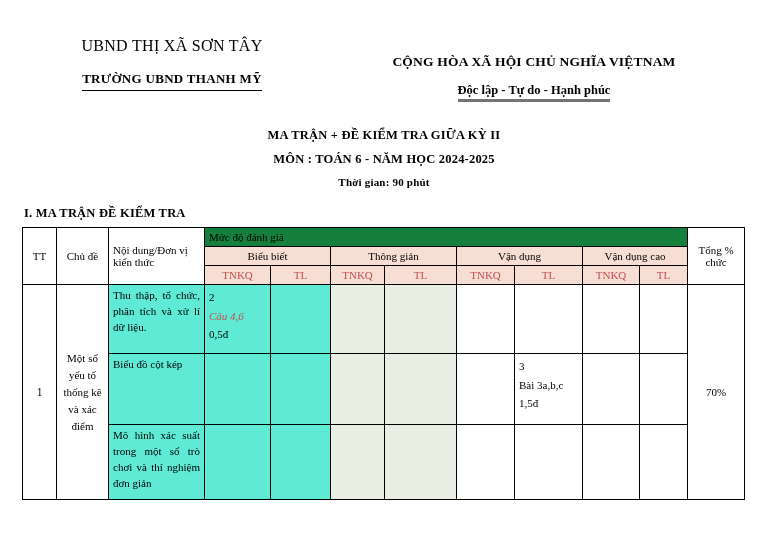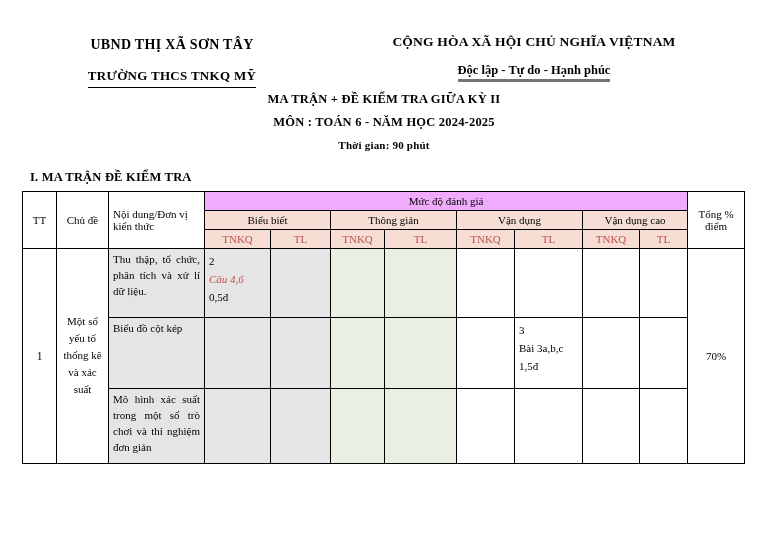--- a/index.html
+++ b/index.html
@@ -34,72 +34,74 @@
     width: 300px;
     text-align: center;
     padding-top: 8px;
   }
   .header-right {
     flex: 1;
     text-align: center;
     padding-top: 8px;
   }
   .h-line1 {
-    font-size: 14px;
-    font-weight: bold;
+    font-size: 16px;
+    font-weight: normal;
     letter-spacing: .3px;
     line-height: 1.5;
   }
   .h-line2 {
     font-size: 13px;
     font-weight: bold;
     letter-spacing: .3px;
     line-height: 1.5;
     margin-top: 11px;
     display: inline-block;
     position: relative;
   }
   .underline-1 {
     border-bottom: 1px solid #000;
     padding-bottom: 1px;
   }
   .h-right1 {
     font-size: 13.5px;
     font-weight: bold;
     letter-spacing: .2px;
+    margin-top: 20px;
   }
   .h-right2 {
     font-size: 12.5px;
     font-weight: bold;
     margin-top: 13px;
     display: inline-block;
     border-bottom: 3px solid #737373;
     padding-bottom: 1px;
   }
 
   
   .title-block {
     text-align: center;
+    margin-top: 22px;
   }
   .t-line {
     font-size: 12.5px;
     font-weight: bold;
     line-height: 1.9;
     letter-spacing: .2px;
   }
   .t-line.small {
     font-size: 11px;
   }
 
   
   .section-heading {
     font-size: 12.5px;
     font-weight: bold;
     margin-top: 14px;
-    margin-left: 8px;
+    margin-left: 2px;
     letter-spacing: .2px;
   }
 
   
   table.matrix {
     border-collapse: collapse;
     width: 722px;
     margin-top: 6px;
     table-layout: fixed;
   }
@@ -109,22 +111,22 @@
     padding: 3px 4px;
     font-size: 11px;
     font-weight: normal;
   }
   .c-center {
     text-align: center;
     vertical-align: middle !important;
   }
   .bold { font-weight: bold; }
   .hdr-main {
-    background: #f0abfc;
-    text-align: center;
+    background: #15803d;
+    text-align: left;
     vertical-align: middle !important;
     font-weight: bold;
     font-size: 11.5px;
   }
   .hdr-sub {
     background: #f7ded4;
     text-align: center;
     vertical-align: middle !important;
     font-weight: bold;
     font-size: 11.5px;
@@ -136,21 +138,21 @@
     font-weight: bold;
     font-size: 11px;
     color: #c0504d;
   }
   .hdr-plain {
     text-align: center;
     vertical-align: middle !important;
     font-weight: bold;
     font-size: 11.5px;
   }
-  .cell-pink { background: #e5e5e5; }
+  .cell-pink { background: #5eead4; }
   .cell-green { background: #e9f0e3; }
   .cell-white { background: #ffffff; }
   .topic-cell {
     text-align: center;
     vertical-align: middle !important;
     font-size: 11px;
     line-height: 1.55;
   }
   .content-cell {
     font-size: 10.5px;
@@ -167,21 +169,21 @@
   }
 </style>
 </head>
 <body>
 
 <div class="page">
 
   <div class="header">
     <div class="header-left">
       <div class="h-line1">UBND THỊ XÃ SƠN TÂY</div>
-      <div class="h-line2 underline-1">TRƯỜNG THCS TNKQ MỸ</div>
+      <div class="h-line2 underline-1">TRƯỜNG UBND THANH MỸ</div>
     </div>
     <div class="header-right">
       <div class="h-right1">CỘNG HÒA XÃ HỘI CHỦ NGHĨA VIỆTNAM</div>
       <div class="h-right2">Độc lập - Tự do - Hạnh phúc</div>
     </div>
   </div>
 
   <div class="title-block">
     <div class="t-line">MA TRẬN + ĐỀ KIỂM TRA GIỮA KỲ II</div>
     <div class="t-line">MÔN : TOÁN 6 -  NĂM HỌC 2024-2025</div>
@@ -204,21 +206,21 @@
       <col style="width:57px">
       <col style="width:48px">
       <col style="width:57px">
     </colgroup>
     <thead>
       <tr>
         <td class="hdr-plain" rowspan="3">TT</td>
         <td class="hdr-plain" rowspan="3">Chủ đề</td>
         <td class="hdr-plain" rowspan="3" style="text-align:left">Nội dung/Đơn vị kiến thức</td>
         <td class="hdr-main" colspan="8">Mức độ đánh giá</td>
-        <td class="hdr-plain" rowspan="3">Tổng % điểm</td>
+        <td class="hdr-plain" rowspan="3">Tổng % chức</td>
       </tr>
       <tr>
         <td class="hdr-sub" colspan="2">Biểu biết</td>
         <td class="hdr-sub" colspan="2">Thông giản</td>
         <td class="hdr-sub" colspan="2">Vận dụng</td>
         <td class="hdr-sub" colspan="2">Vận dụng cao</td>
       </tr>
       <tr>
         <td class="hdr-lvl">TNKQ</td>
         <td class="hdr-lvl">TL</td>
@@ -227,21 +229,21 @@
         <td class="hdr-lvl">TNKQ</td>
         <td class="hdr-lvl">TL</td>
         <td class="hdr-lvl">TNKQ</td>
         <td class="hdr-lvl">TL</td>
       </tr>
     </thead>
     <tbody>
 
       <tr>
         <td class="c-center bold" rowspan="3" style="font-size:11.5px">1</td>
-        <td class="topic-cell" rowspan="3">Một số yếu tố thống kê và xác suất</td>
+        <td class="topic-cell" rowspan="3">Một số yếu tố thống kê và xác điểm</td>
         <td class="content-cell upright cell-pink" style="height:62px">Thu thập, tổ chức, phân tích và xử lí dữ liệu.</td>
         <td class="cell-pink">
           <div class="num-line">2</div>
           <div class="num-line red">Câu 4,6</div>
           <div class="num-line">0,5đ</div>
         </td>
         <td class="cell-pink"></td>
         <td class="cell-green"></td>
         <td class="cell-green"></td>
         <td class="cell-white"></td>

